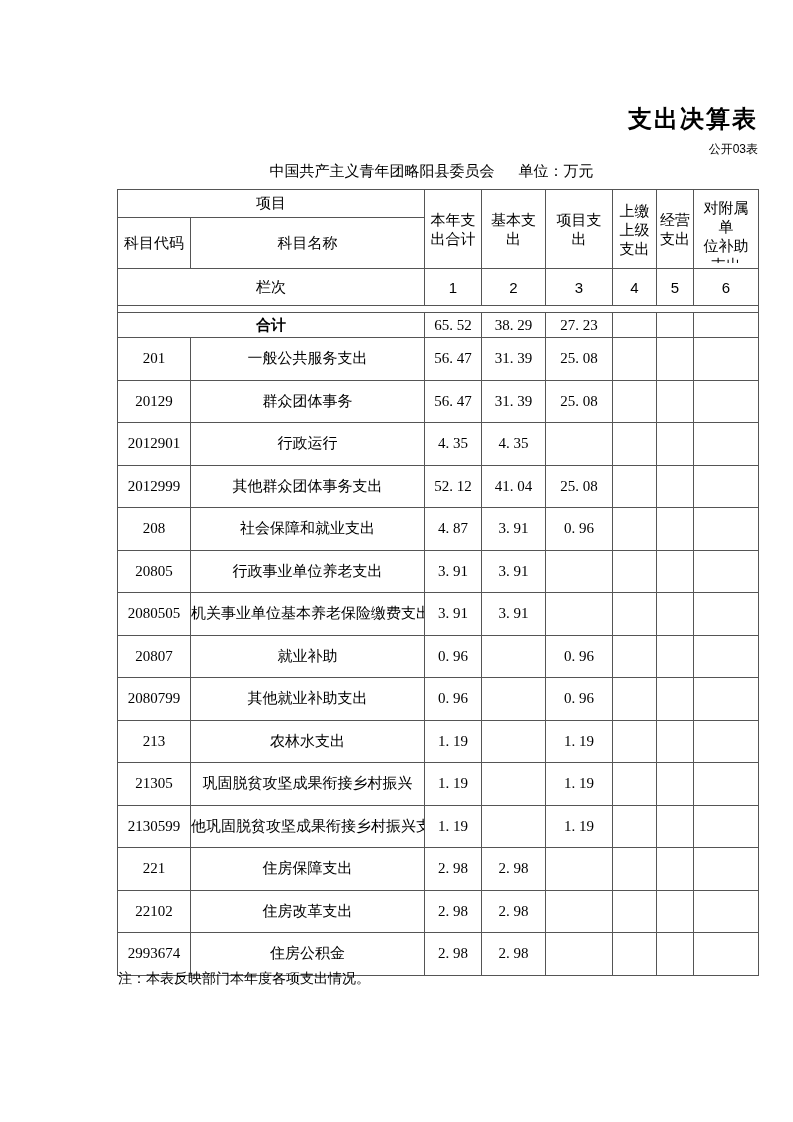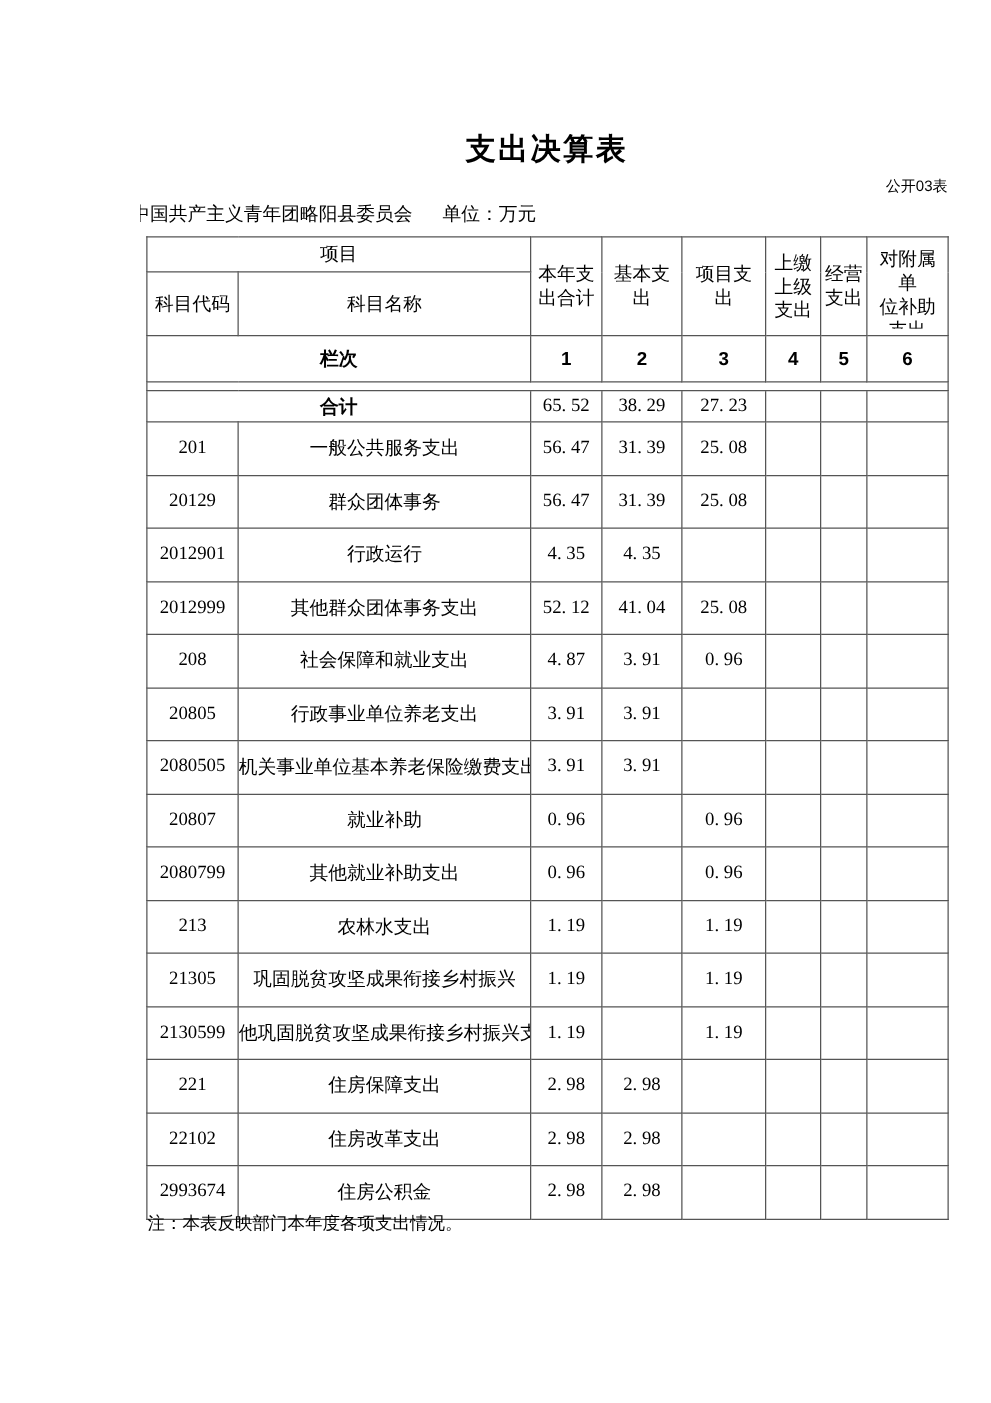--- a/index.html
+++ b/index.html
@@ -11,40 +11,40 @@
     position: relative;
     font-family: "Liberation Sans", sans-serif;
     color: #000;
   }
   .page { position: absolute; inset: 0; overflow: hidden; }
 
   .doc-title {
     position: absolute;
     left: 117px; width: 641px;
     top: 103px;
-    text-align: center;
+    text-align: right;
     font-size: 24px;
     font-weight: bold;
     letter-spacing: 2px;
   }
   .table-code {
     position: absolute;
     left: 117px; width: 641px;
     top: 141px;
     text-align: right;
     font-size: 12px;
   }
   .org-row {
     position: absolute;
     left: 112px; width: 646px;
     top: 162px;
     height: 20px;
     overflow: hidden;
     display: flex;
-    justify-content: flex-start;
+    justify-content: center;
     font-size: 15px;
   }
   .org-name { margin-left: -7px; white-space: nowrap; }
   .unit-label { white-space: nowrap; margin-left: 24px; }
 
   table.fin {
     position: absolute;
     left: 117px; top: 189px;
     width: 641px;
     border-collapse: collapse;
@@ -62,21 +62,21 @@
   tr.hrow2 td { height: 50px; }
   td.span-head { line-height: 19px; white-space: pre-line; }
   td.subsidy-head { vertical-align: top; }
   td.subsidy-head .clip {
     height: 65px;
     margin-top: 2px;
     overflow: hidden;
     line-height: 19px;
     white-space: pre-line;
   }
-  tr.lanci td { height: 36px; font-weight: bold; }
+  tr.lanci td { height: 36px; }
   tr.spacer td {
     height: 6px;
     border-left: 1px solid #555;
     border-right: 1px solid #555;
     border-top: 1px solid #aaa;
     border-bottom: 1px solid #555;
   }
   tr.total-row td { height: 24px; }
   tr.body-row td { height: 41.5px; }
 

